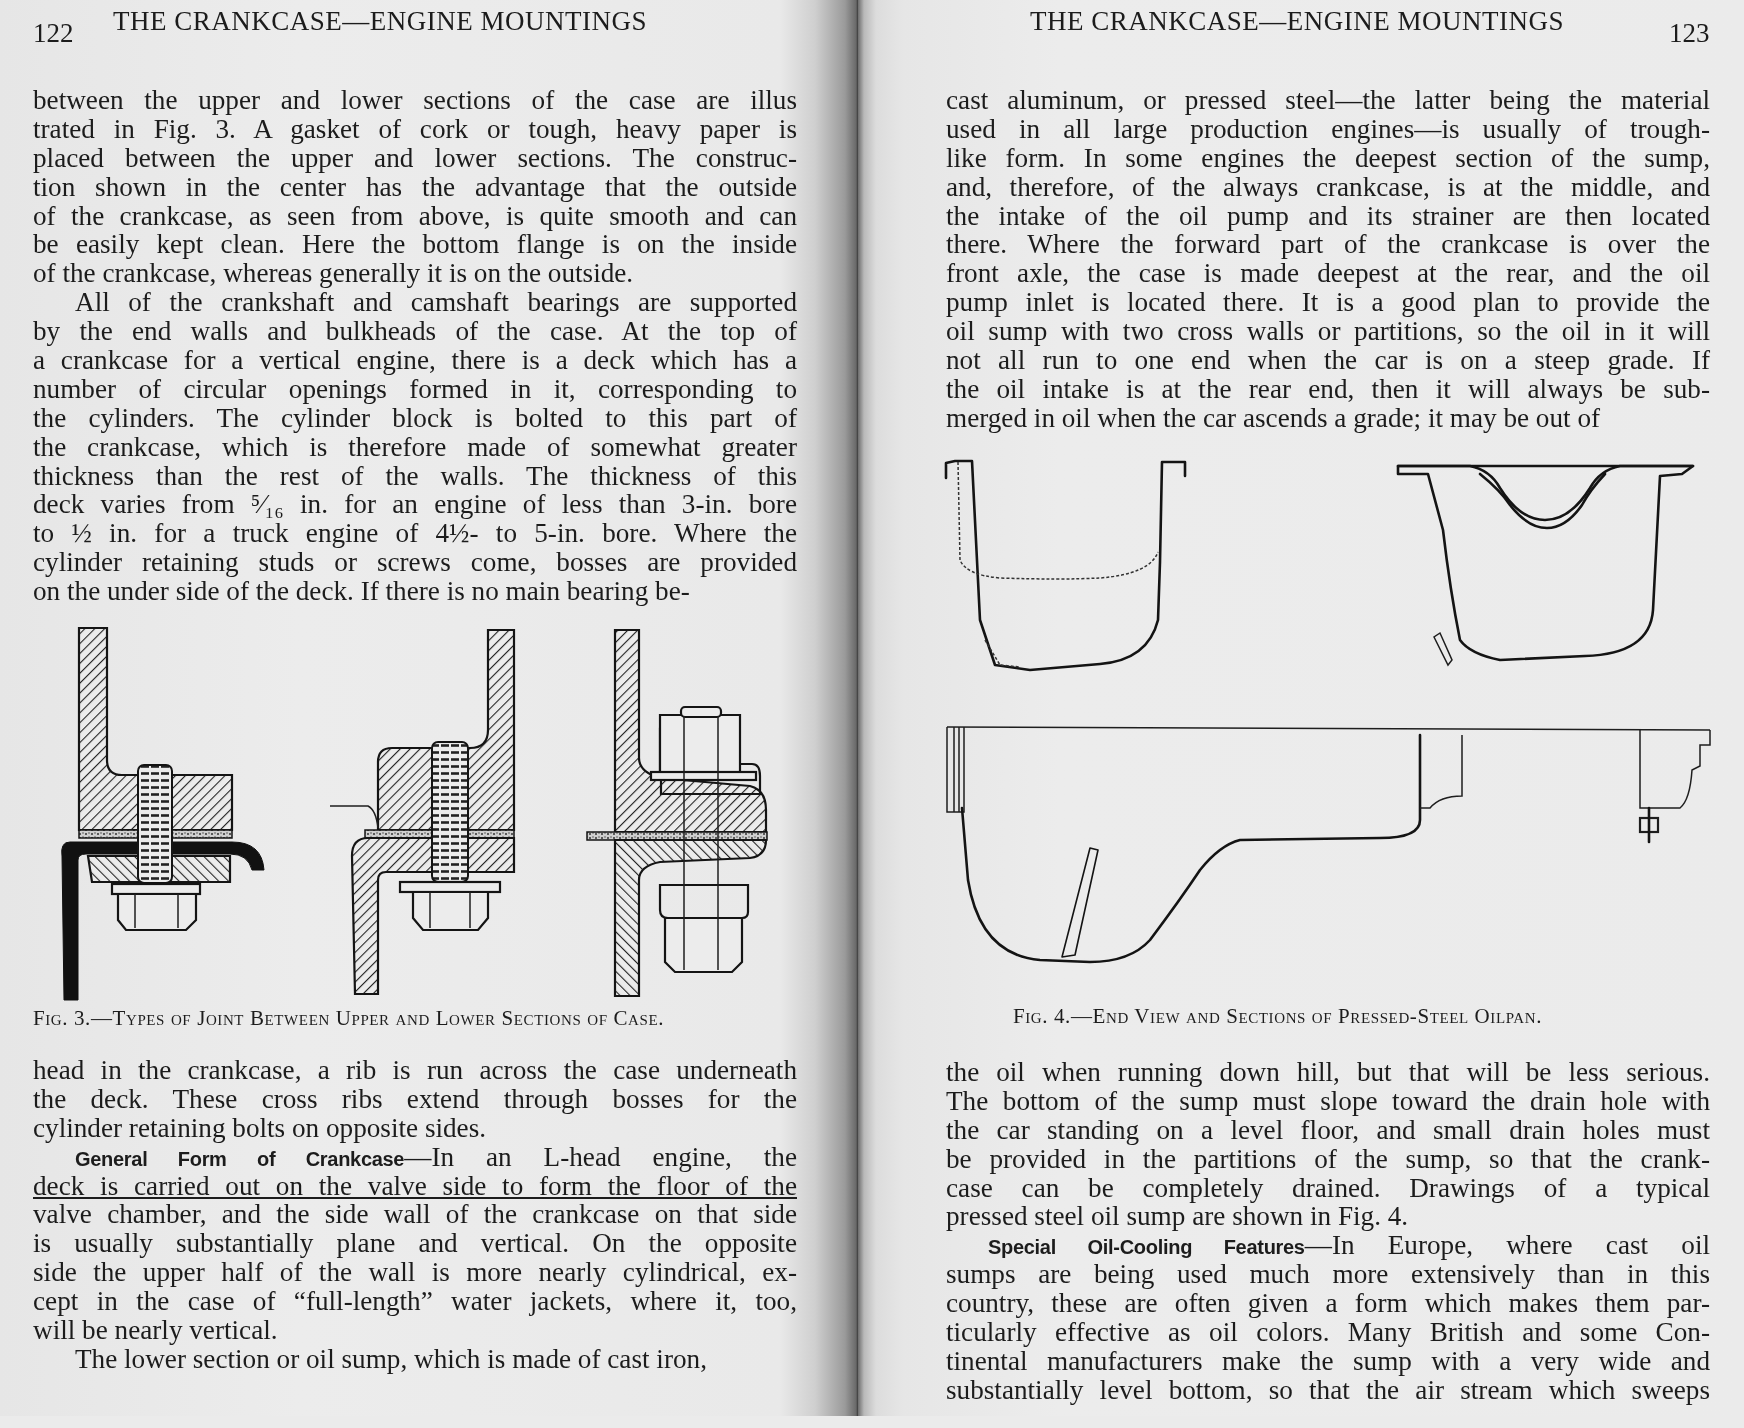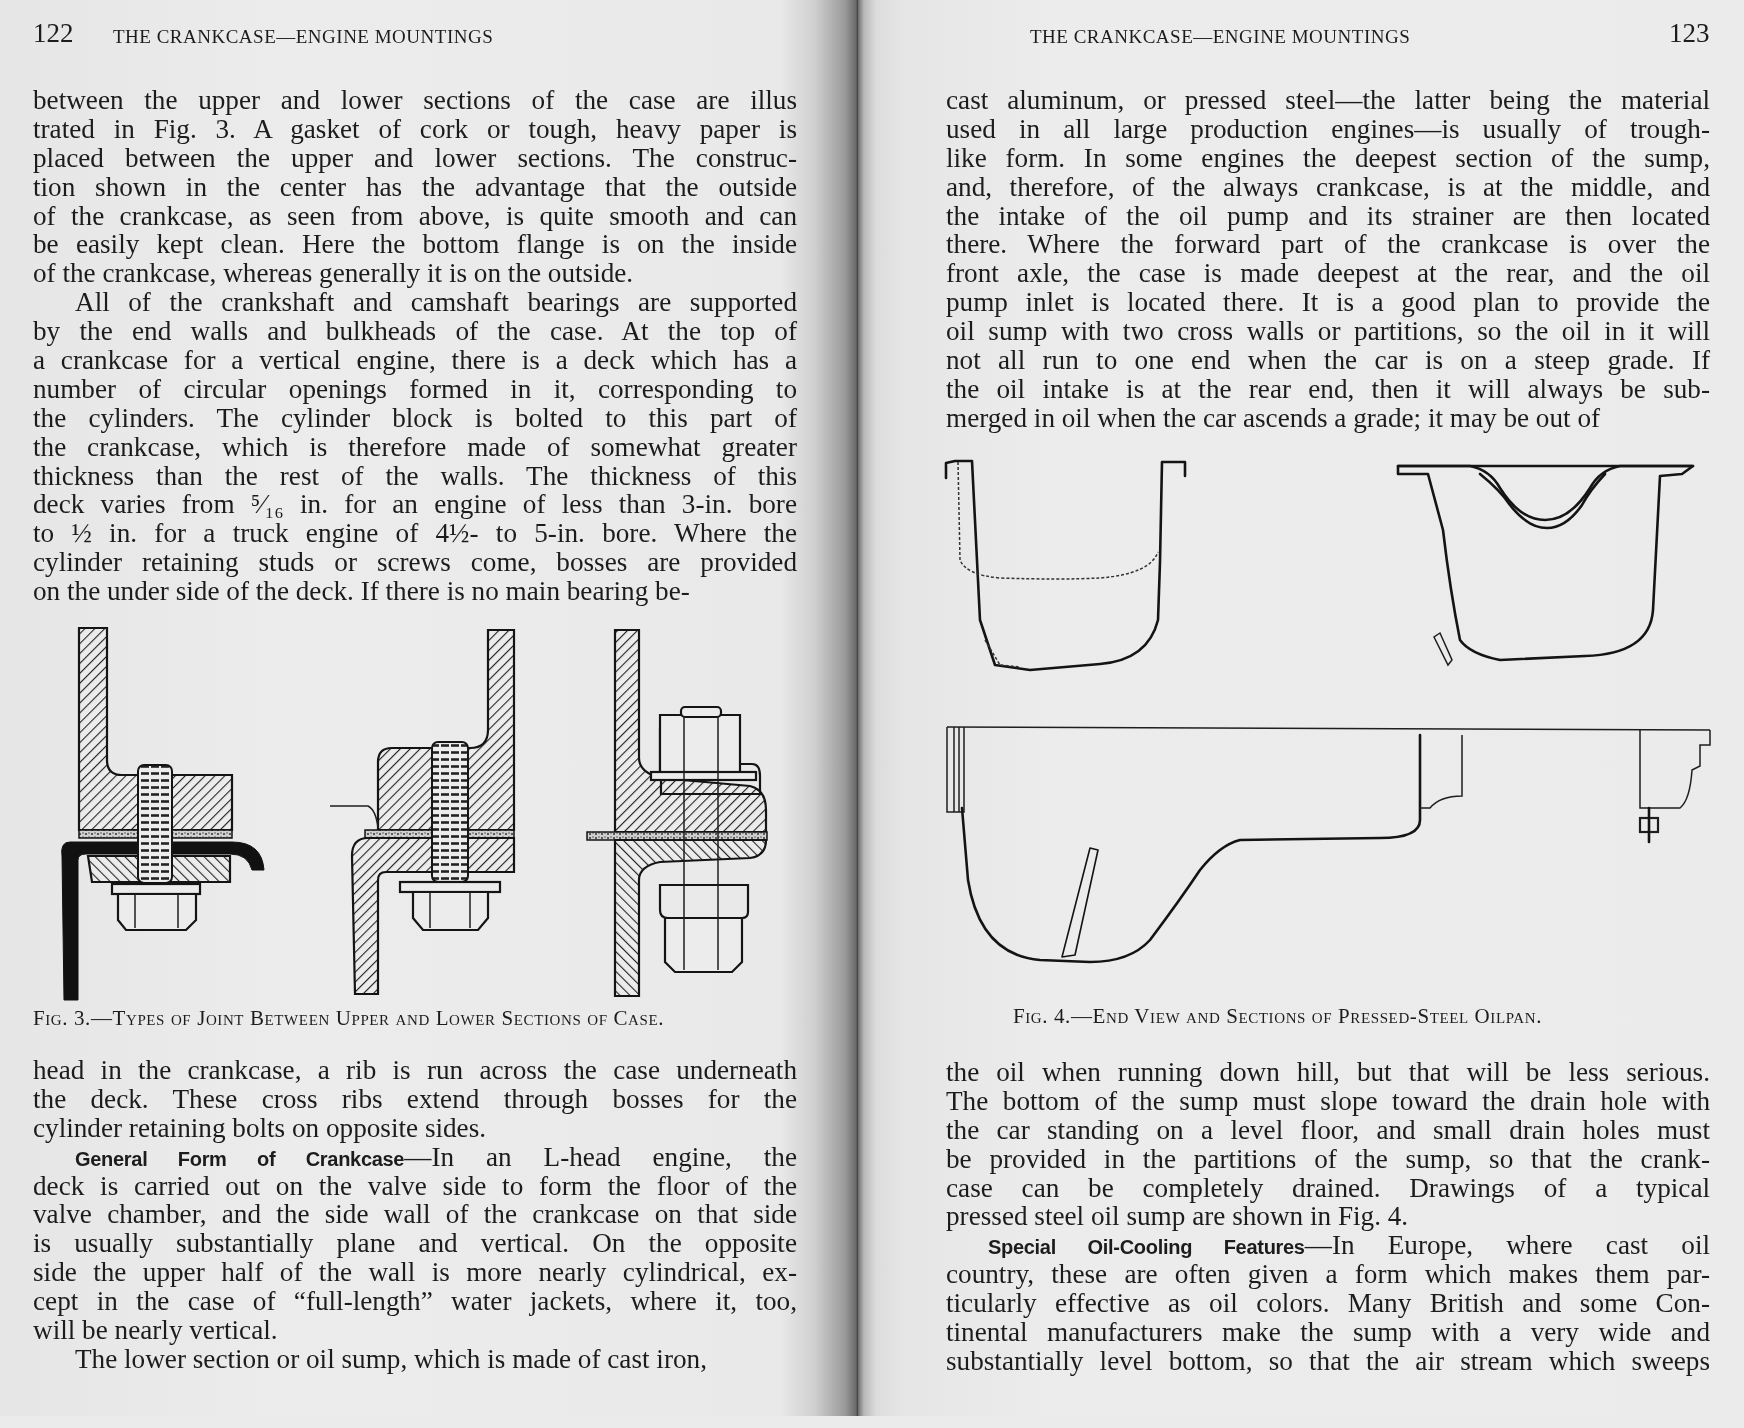--- a/index.html
+++ b/index.html
@@ -4,21 +4,21 @@
 <style>
   html, body { margin:0; padding:0; }
   body { width:1744px; height:1428px; overflow:hidden; background:#d9d9d9; }
   #spread { position:relative; width:1744px; height:1428px; overflow:hidden;
     background:#ebebeb; font-family:"Liberation Serif", serif; color:#1c1c1c; }
   .page { position:absolute; top:0; height:1416px; }
   #page-left { left:0; width:858px;
     background: linear-gradient(to right, #e6e6e6 0px, #ececec 300px, #e9e9e9 780px, #cfcfcf 815px, #9a9a9a 845px, #6a6a6a 856px, #3a3a3a 858px); }
   #page-right { left:858px; width:886px;
     background: linear-gradient(to right, #6c6c6c 0px, #b9b9b9 6px, #dcdcdc 18px, #e6e6e6 45px, #ececec 200px, #ebebeb 886px); }
-  .runhead { position:absolute; font-size:19px; letter-spacing:0.5px; white-space:nowrap; top:26px; }
+  .runhead { position:absolute; font-size:27px; letter-spacing:0.5px; white-space:nowrap; top:6px; }
   .pgnum { position:absolute; font-size:27px; top:18px; }
   .col { position:absolute; width:764px; }
   #col-left-top, #col-left-bottom { left:33px; }
   #col-right-top, #col-right-bottom { left:946px; }
   .line { height:28.9px; line-height:28.9px; font-size:27.2px; text-align:justify;
     text-align-last:justify; white-space:nowrap; overflow:visible; word-spacing:0; }
   .line.last { text-align-last:left; }
   .line.indent { padding-left:42px; }
   .line b { font-weight:bold; font-family:"Liberation Sans", sans-serif; font-size:20px; letter-spacing:-0.3px; }
   .caption { position:absolute; font-size:21px; white-space:nowrap; font-variant:small-caps; letter-spacing:0.6px; }
@@ -124,21 +124,21 @@
       </g>
     </svg>
 
     <div class="caption" style="left:33px; top:1006px;">Fig. 3.—Types of Joint Between Upper and Lower Sections of Case.</div>
 
     <div id="col-left-bottom" class="col" style="top:1056px;">
         <div class="line" style="white-space: nowrap;">head in the crankcase, a rib is run across the case underneath</div>
         <div class="line" style="white-space: nowrap;">the deck.  These cross ribs extend through bosses for the</div>
         <div class="line last" style="white-space: nowrap;">cylinder retaining bolts on opposite sides.</div>
         <div class="line indent" style="white-space: nowrap;"><b>General Form of Crankcase</b>—In an L-head engine, the</div>
-        <div class="line" style="white-space: nowrap;">deck is carried out on the valve side to form the floor of the</div>
+        <div class="line" style="white-space: nowrap; text-decoration: underline;">deck is carried out on the valve side to form the floor of the</div>
         <div class="line" style="white-space: nowrap;">valve chamber, and the side wall of the crankcase on that side</div>
         <div class="line" style="white-space: nowrap;">is usually substantially plane and vertical.  On the opposite</div>
         <div class="line" style="white-space: nowrap;">side the upper half of the wall is more nearly cylindrical, ex-</div>
         <div class="line" style="white-space: nowrap;">cept in the case of “full-length” water jackets, where it, too,</div>
         <div class="line last" style="white-space: nowrap;">will be nearly vertical.</div>
         <div class="line indent last" style="white-space: nowrap;">The lower section or oil sump, which is made of cast iron,</div>
       </div>
   </div>
 
   <div id="page-right" class="page">
@@ -187,19 +187,20 @@
   <div class="caption" style="left:1013px; top:1004px;">Fig. 4.—End View and Sections of Pressed-Steel Oilpan.</div>
 
   <div id="col-right-bottom" class="col" style="top:1058px;">
       <div class="line" style="white-space: nowrap;">the oil when running down hill, but that will be less serious.</div>
       <div class="line" style="white-space: nowrap;">The bottom of the sump must slope toward the drain hole with</div>
       <div class="line" style="white-space: nowrap;">the car standing on a level floor, and small drain holes must</div>
       <div class="line" style="white-space: nowrap;">be provided in the partitions of the sump, so that the crank-</div>
       <div class="line" style="white-space: nowrap;">case can be completely drained.  Drawings of a typical</div>
       <div class="line last" style="white-space: nowrap;">pressed steel oil sump are shown in Fig. 4.</div>
       <div class="line indent" style="white-space: nowrap;"><b>Special Oil-Cooling Features</b>—In Europe, where cast oil</div>
+      <div class="line" style="white-space: nowrap;">sumps are being used much more extensively than in this</div>
       <div class="line" style="white-space: nowrap;">country, these are often given a form which makes them par-</div>
       <div class="line" style="white-space: nowrap;">ticularly effective as oil colors.  Many British and some Con-</div>
       <div class="line" style="white-space: nowrap;">tinental manufacturers make the sump with a very wide and</div>
       <div class="line" style="white-space: nowrap;">substantially level bottom, so that the air stream which sweeps</div>
     </div>
 
 </div>
 
 </body></html>

